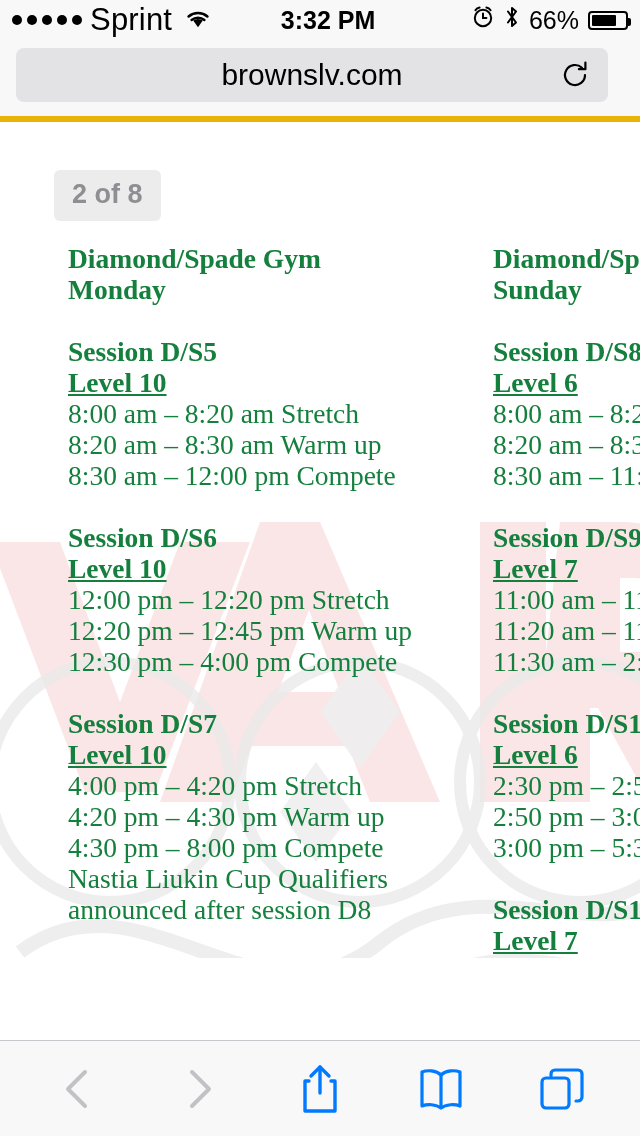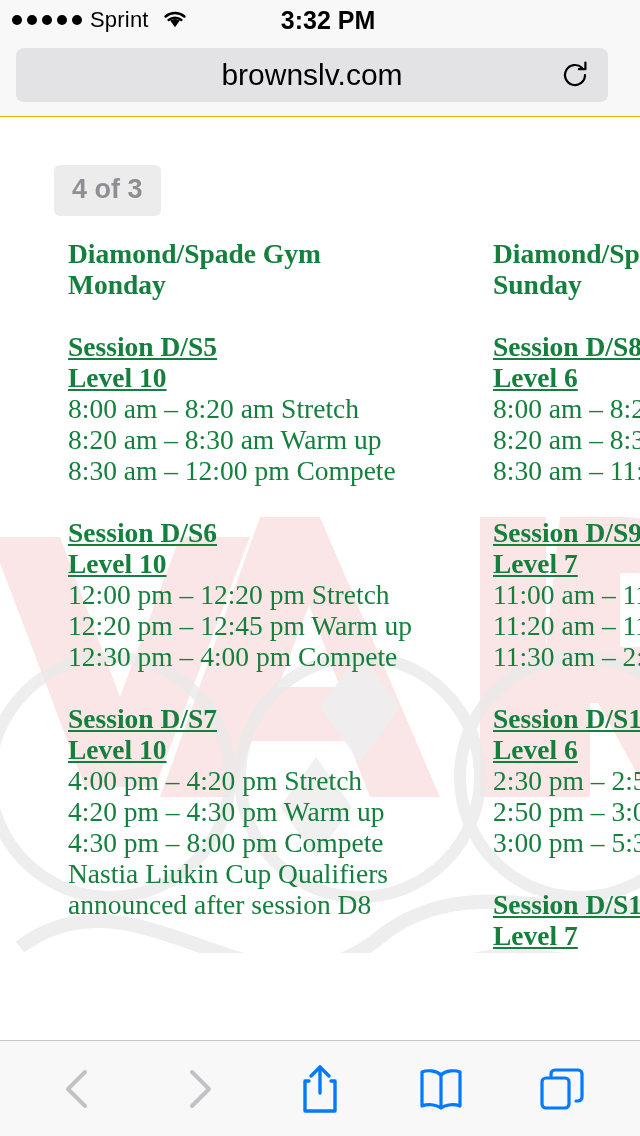--- a/index.html
+++ b/index.html
@@ -23,21 +23,21 @@
     display: flex;
     align-items: center;
     padding: 0 12px;
     font-size: 25px;
     color: #000;
     position: relative;
   }
   .sb-left { display: flex; align-items: center; gap: 8px; }
   .dots { display: flex; align-items: center; gap: 5px; }
   .dot { width: 10px; height: 10px; border-radius: 50%; background: #000; display: inline-block; }
-  .carrier { font-size: 22px; letter-spacing: .2px; }
+  .carrier { font-size: 31px; letter-spacing: .2px; }
   .wifi { margin-left: 4px; }
   .sb-center {
     position: absolute; left: 16px; right: 0;
     text-align: center; font-size: 25px; font-weight: 600;
     pointer-events: none;
   }
   .sb-right {
     margin-left: auto; display: flex; align-items: center; gap: 9px;
     font-size: 25px;
   }
@@ -53,21 +53,21 @@
   }
   .battery .fill {
     position: absolute; left: 2px; top: 2px; bottom: 2px;
     width: 66%; background: #000; border-radius: 1px;
   }
 
   
   .urlbar-wrap {
     background: #f8f8f8;
     padding: 8px 32px 14px 16px;
-    border-bottom: 1px solid #eab308;
+    border-bottom: 6px solid #eab308;
   }
   .urlbar {
     height: 54px;
     background: #e3e3e5;
     border-radius: 8px;
     display: flex; align-items: center;
     position: relative;
     padding: 0 16px;
   }
   .url-text {
@@ -120,21 +120,21 @@
   }
   .col {
     width: 425px;
     flex: 0 0 425px;
     font-size: 27.5px;
     line-height: 31px;
     color: #15803d;
   }
   .col .hdr { font-weight: bold; }
   .blk { margin-top: 31px; }
-  .blk .sess { font-weight: bold; text-decoration: underline; }
+  .blk .sess { font-weight: bold; }
   .blk .lvl { font-weight: bold; text-decoration: underline; }
   .line { white-space: nowrap; }
   .note { }
 
   
   .toolbar {
     position: absolute;
     bottom: 0; left: 0; right: 0;
     height: 96px;
     background: #f8f8f8;
@@ -164,20 +164,39 @@
       <span class="carrier">Sprint</span>
       <span class="wifi">
         <svg width="28" height="20" viewBox="0 0 28 20">
           <path d="M14 18.2 L9.2 11.6 a8.4 8.4 0 0 1 9.6 0 Z" fill="#000"></path>
           <path d="M4.6 7.4 a14.6 14.6 0 0 1 18.8 0" stroke="#000" stroke-width="2.6" fill="none" stroke-linecap="round"></path>
           <path d="M7.6 11.0 a10.2 10.2 0 0 1 12.8 0" stroke="#000" stroke-width="2.4" fill="none" stroke-linecap="round"></path>
         </svg>
       </span>
     </div>
     <div class="sb-center">3:32 PM</div>
+    <div class="sb-right">
+      <span>
+        <svg width="24" height="24" viewBox="0 0 24 24">
+          <circle cx="12" cy="13" r="8.2" fill="none" stroke="#000" stroke-width="2"></circle>
+          <path d="M12 8.6 V13 h3.4" stroke="#000" stroke-width="2" fill="none" stroke-linecap="round"></path>
+          <path d="M4.4 5.2 a6 6 0 0 1 4.2-2.6" stroke="#000" stroke-width="2" fill="none" stroke-linecap="round"></path>
+          <path d="M19.6 5.2 a6 6 0 0 0-4.2-2.6" stroke="#000" stroke-width="2" fill="none" stroke-linecap="round"></path>
+        </svg>
+      </span>
+      <span>
+        <svg width="16" height="24" viewBox="0 0 16 24">
+          <path d="M4 6.5 L12 17.5 L8 21 V3 L12 6.5 L4 17.5" fill="none" stroke="#000" stroke-width="2" stroke-linejoin="round" stroke-linecap="round"></path>
+        </svg>
+      </span>
+      <span class="battery-pct">66%</span>
+      <span class="battery">
+          <i class="fill"></i>
+        </span>
+    </div>
   </div>
 
   <div class="urlbar-wrap">
     <div class="urlbar">
       <span class="url-text" title="Search or enter website name">brownslv.com</span>
       <span class="reload">
         <svg width="30" height="30" viewBox="0 0 30 30">
           <path d="M25 15 a10 10 0 1 1 -3.1 -7.2" fill="none" stroke="#000" stroke-width="2.2" stroke-linecap="round"></path>
           <path d="M25.4 2.6 V9.2 H18.9" fill="none" stroke="#000" stroke-width="2.2" stroke-linecap="round" stroke-linejoin="round"></path>
         </svg>
@@ -201,21 +220,21 @@
         <path d="M60 470 C180 380 300 560 420 460 C520 380 640 470 720 410" stroke-width="14"></path>
         <path d="M40 520 C200 430 320 600 470 500 C560 440 660 520 730 470" stroke-width="10"></path>
       </g>
       <g fill="#c9c9c9" opacity="0.9">
         <path d="M360 230 l40 -56 l40 56 l-40 56 Z"></path>
         <path d="M320 330 l36 -50 l36 50 l-36 50 Z"></path>
       </g>
     </svg>
 
     <div class="content">
-      <div class="pageindicator">4 of 3</div>
+      <div class="pageindicator">2 of 8</div>
 
       <div class="cols">
 
         <div class="col">
           <div class="hdr">Diamond/Spade Gym</div>
           <div class="hdr">Monday</div>
 
           <div class="blk">
             <div class="sess">Session D/S5</div>
             <div class="lvl">Level 10</div>

